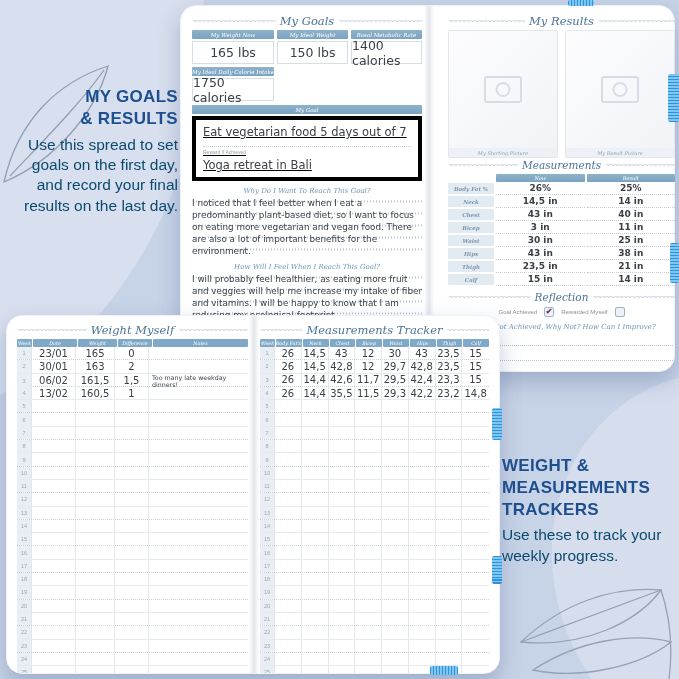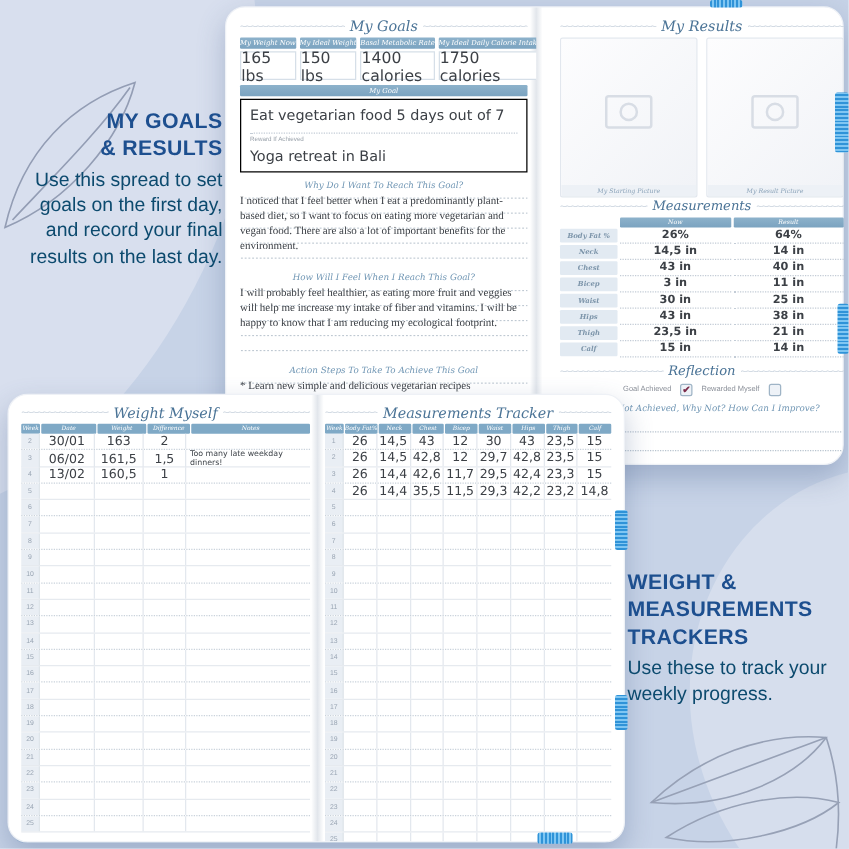--- a/index.html
+++ b/index.html
@@ -50,33 +50,33 @@
   .script-h{font-family:"DejaVu Serif",serif;font-style:italic;font-size:7px;
             color:#7096b4;text-align:center;}
 
   
   .hw{font-family:"DejaVu Sans",sans-serif;color:#3c4046;}
 
   
   .bar{background:linear-gradient(#8db2cb,#7ba3c0);color:#fff;font-family:"DejaVu Serif",serif;
        font-style:italic;font-size:5.5px;height:9px;display:flex;align-items:center;
        justify-content:center;border-radius:1px;white-space:nowrap;overflow:hidden;}
-  .fields{display:grid;grid-template-columns:1fr 1fr 1fr 1fr;gap:3px 3px;margin-top:2px;border-radius:31px;}
+  .fields{display:grid;grid-template-columns:1fr 1fr 1fr;gap:3px 3px;margin-top:2px;border-radius:31px;}
   .fval{border:1px solid #d6dfe8;background:#fff;height:21px;display:flex;align-items:center;
         justify-content:center;font-size:12.5px;margin-top:2px;}
   .goalbar{margin-top:4px;}
-  .goalbox{border:1px solid #000000;margin-top:2px;padding:5px 7px 5px;}
+  .goalbox{border:4px solid #000000;margin-top:2px;padding:5px 7px 5px;text-decoration:underline;}
   .gval{font-size:11.5px;}
   .reward-label{border-top:1px dotted #c3ccd6;margin-top:7px;padding-top:2px;font-size:5px;
                 color:#9aa2ab;}
   .gval2{margin-top:3px;}
   .qsec{margin-top:6px;}
   .qtext{margin-top:2px;font-size:8.8px;line-height:12px;min-height:58px;
          background-image:radial-gradient(circle,#b6c1cc .6px,transparent .7px);
-         background-size:3px 12px;background-position:0 10.5px;font-family:Liberation Serif, serif;}
+         background-size:3px 12px;background-position:0 10.5px;}
   .qsec-short .qtext{min-height:14px;}
 
   
   .photos{display:flex;gap:7px;margin-top:2px;}
   .photo{flex:1;border:1px solid #e2e7ee;border-radius:2px;overflow:hidden;}
   .photo-area{height:117px;background:linear-gradient(135deg,#fdfdfe,#f1f3f7);
               display:flex;align-items:center;justify-content:center;}
   .cam{width:34px;height:23px;border:2px solid #d8dde5;border-radius:3px;position:relative;}
   .cam::after{content:"";position:absolute;left:50%;top:4px;transform:translateX(-50%);
               width:11px;height:11px;border:2px solid #d8dde5;border-radius:50%;}
@@ -227,21 +227,21 @@
       <div class="mtable">
         <div class="mhead">
           <div class="mlabel-spacer"></div>
           <div class="bar">Now</div>
           <div class="bar">Result</div>
         </div>
         <div>
             <div class="mrow">
               <div class="mlabel">Body Fat %</div>
               <div class="mval hw">26%</div>
-              <div class="mval hw">64%</div>
+              <div class="mval hw">25%</div>
             </div>
             <div class="mrow">
               <div class="mlabel">Neck</div>
               <div class="mval hw">14,5 in</div>
               <div class="mval hw">14 in</div>
             </div>
             <div class="mrow">
               <div class="mlabel">Chest</div>
               <div class="mval hw">43 in</div>
               <div class="mval hw">40 in</div>
@@ -304,20 +304,27 @@
       </div>
       <div class="thead wgrid">
         <div class="hcell">Week</div>
         <div class="hcell">Date</div>
         <div class="hcell">Weight</div>
         <div class="hcell">Difference</div>
         <div class="hcell">Notes</div>
       </div>
       <div class="tbody">
           <div class="trow wgrid">
+            <div class="wk">1</div>
+            <div class="tcell hw">23/01</div>
+            <div class="tcell hw">165</div>
+            <div class="tcell hw">0</div>
+            <div class="tcell hw note"></div>
+          </div>
+          <div class="trow wgrid">
             <div class="wk">2</div>
             <div class="tcell hw">30/01</div>
             <div class="tcell hw">163</div>
             <div class="tcell hw">2</div>
             <div class="tcell hw note"></div>
           </div>
           <div class="trow wgrid">
             <div class="wk">3</div>
             <div class="tcell hw">06/02</div>
             <div class="tcell hw">161,5</div>

